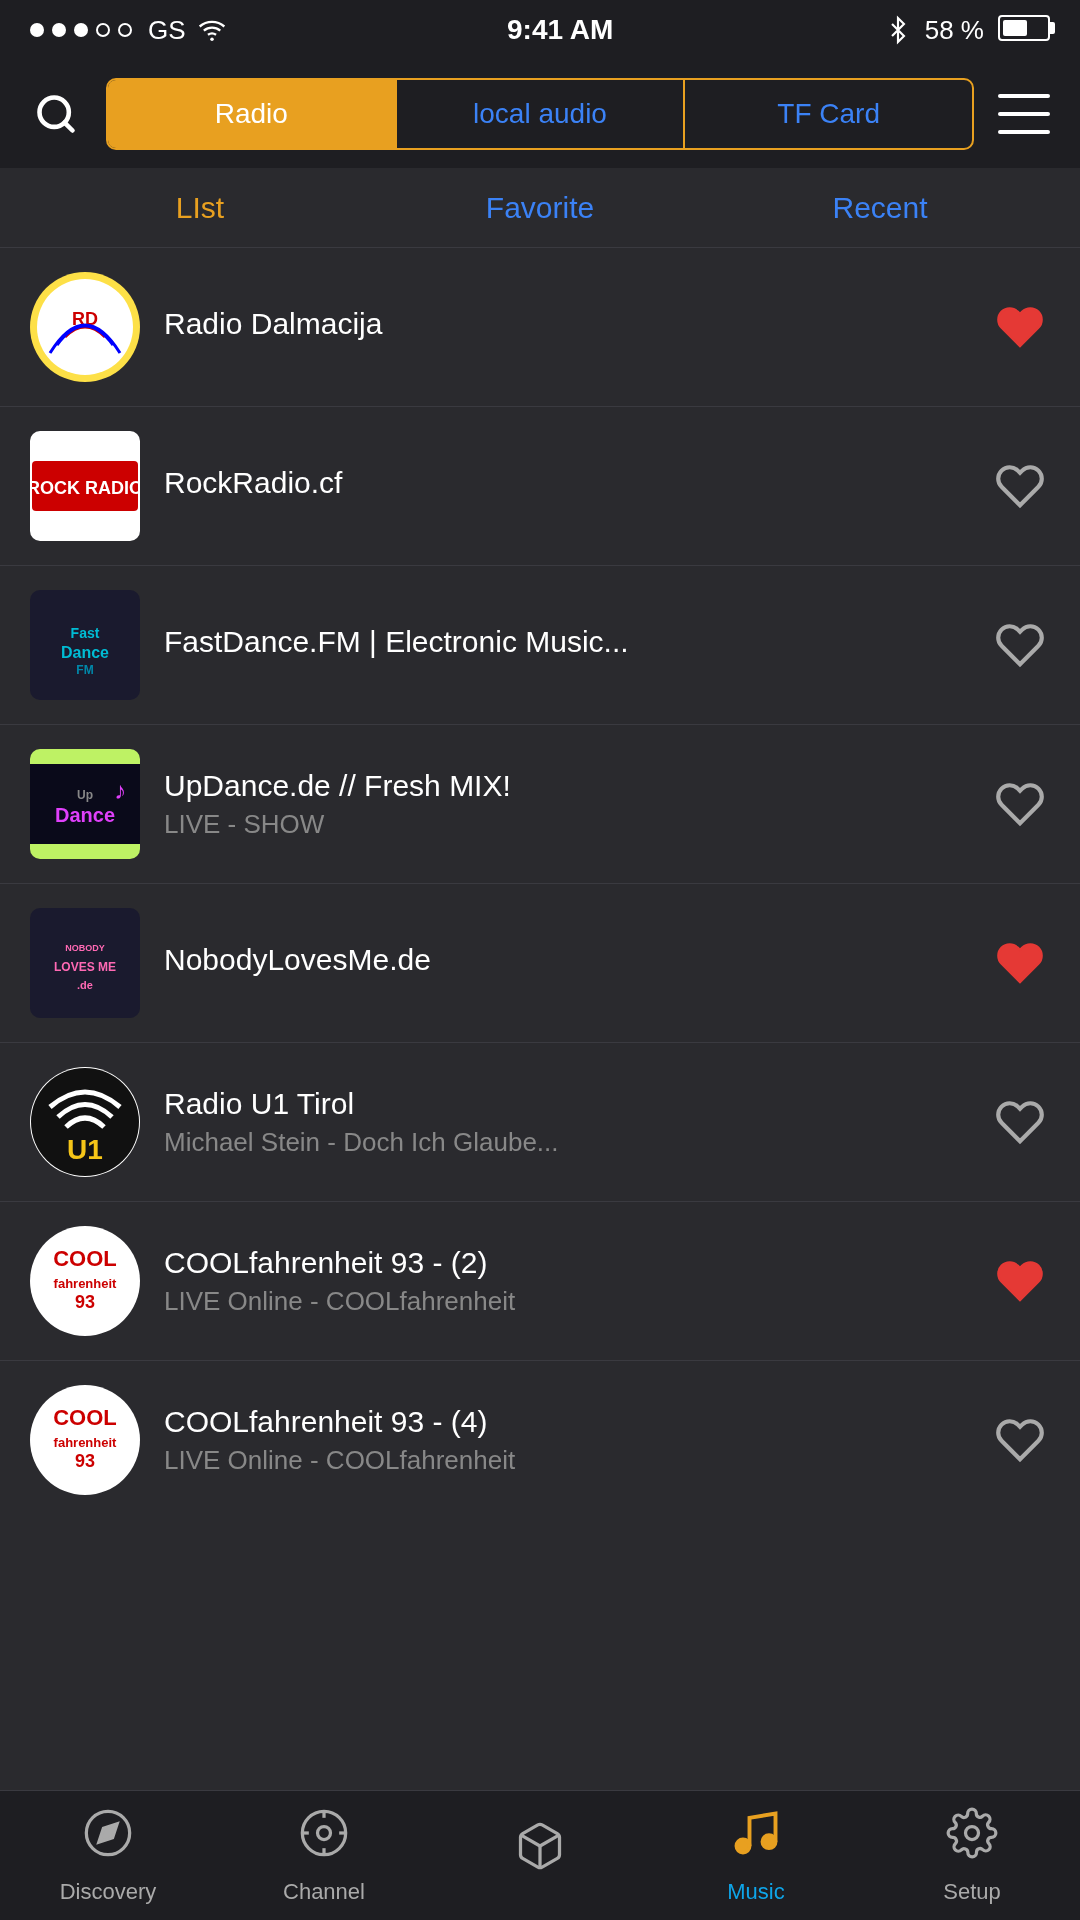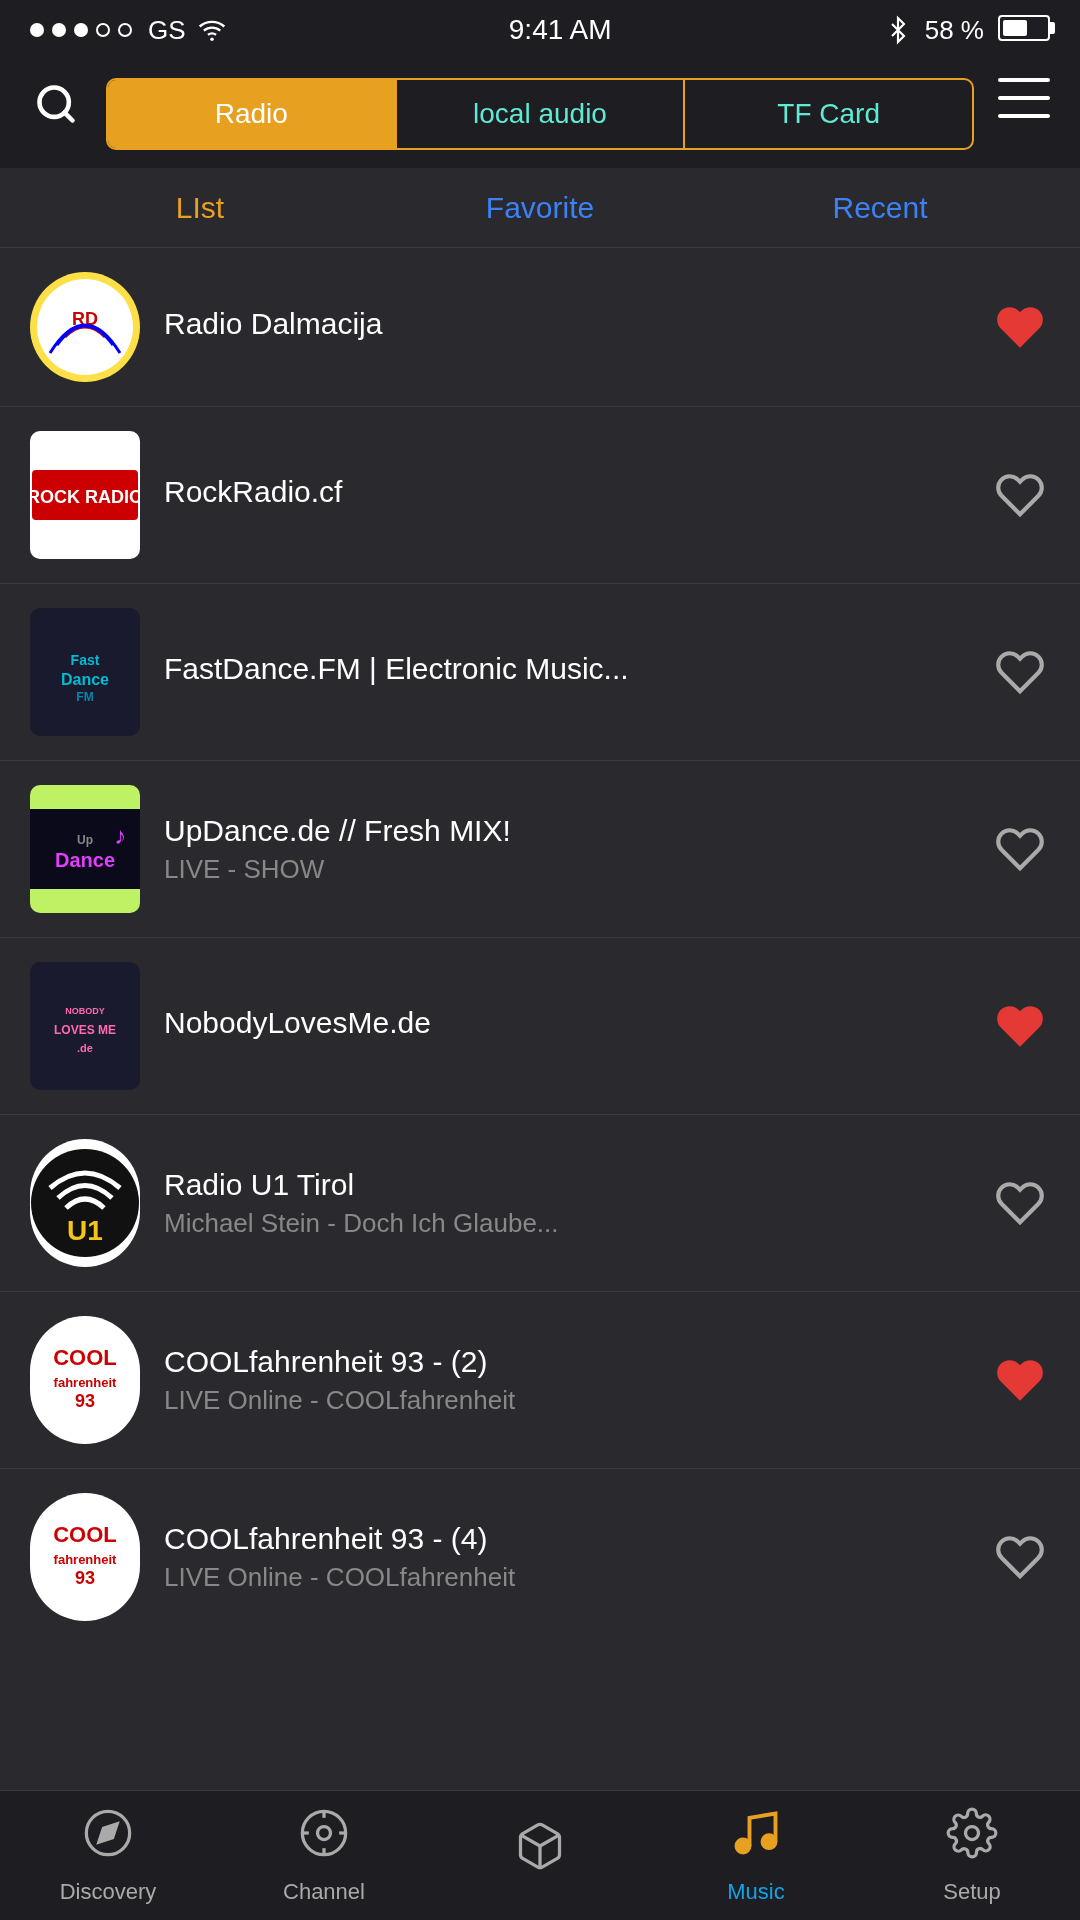--- a/index.html
+++ b/index.html
@@ -21,41 +21,41 @@
       background: #1e1e22;
       display: flex;
       align-items: center;
       justify-content: space-between;
       padding: 0 30px;
       font-size: 26px;
     }
     .status-left { display: flex; align-items: center; gap: 8px; }
     .status-dot { width: 14px; height: 14px; border-radius: 50%; background: #fff; }
     .status-dot.empty { background: transparent; border: 2px solid #fff; }
-    .status-center { font-size: 28px; font-weight: 400; margin-left: 6px; }
+    .status-center { font-size: 28px; font-weight: 700; margin-left: 6px; }
     .status-right { display: flex; align-items: flex-start; gap: 14px; font-size: 26px; }
     .battery-bar {
       width: 52px; height: 26px; border: 2px solid #fff; border-radius: 4px;
       position: relative; padding: 3px;
     }
     .battery-bar::after {
       content: ''; position: absolute; right: -7px; top: 50%;
       transform: translateY(-50%); width: 5px; height: 12px;
       background: #fff; border-radius: 0 2px 2px 0;
     }
     .battery-fill {
       height: 100%; width: 58%; background: #fff; border-radius: 2px;
     }
 
     
     .header {
       background: #1e1e22;
       padding: 18px 30px;
       display: flex;
-      align-items: flex-start;
+      align-items: center;
       gap: 24px;
     }
     .search-icon-btn {
       width: 52px; height: 52px;
       display: flex; align-items: center; justify-content: center;
     }
     .search-icon-btn svg { width: 44px; height: 44px; stroke: #fff; fill: none; }
 
     .tab-group {
       flex: 1;
@@ -68,21 +68,21 @@
     .tab-item {
       flex: 1;
       display: flex; align-items: center; justify-content: center;
       font-size: 28px;
       font-weight: 500;
       cursor: pointer;
       border-right: 2px solid #e8a020;
     }
     .tab-item:last-child { border-right: none; }
     .tab-item.active { background: #e8a020; color: #fff; }
-    .tab-item.inactive { background: transparent; color: #5eead4; }
+    .tab-item.inactive { background: transparent; color: #3b82f6; }
 
     .menu-icon {
       width: 52px; height: 40px;
       display: flex; flex-direction: column; justify-content: space-between;
       cursor: pointer;
     }
     .menu-line { width: 100%; height: 4px; background: #fff; border-radius: 2px; }
 
     
     .sub-tabs {
@@ -114,21 +114,21 @@
       display: flex;
       align-items: center;
       padding: 24px 30px;
       border-bottom: 1px solid #3a3a40;
       cursor: pointer;
       min-height: 130px;
     }
     .list-item:last-child { border-bottom: none; }
 
     .station-logo {
-      width: 110px; height: 128px;
+      width: 110px; height: 110px;
       border-radius: 55px;
       background: #fff;
       flex-shrink: 0;
       display: flex; align-items: center; justify-content: center;
       overflow: hidden;
       font-size: 20px; font-weight: bold; color: #333;
     }
     .logo-rock { background: #fff; border-radius: 10px; }
     .logo-fast { background: #1a1a2e; border-radius: 10px; }
     .logo-updance { background: #bef264; border-radius: 10px; }

